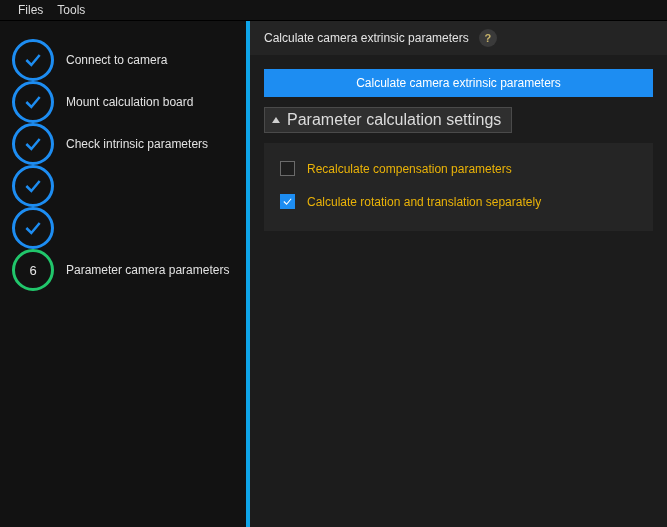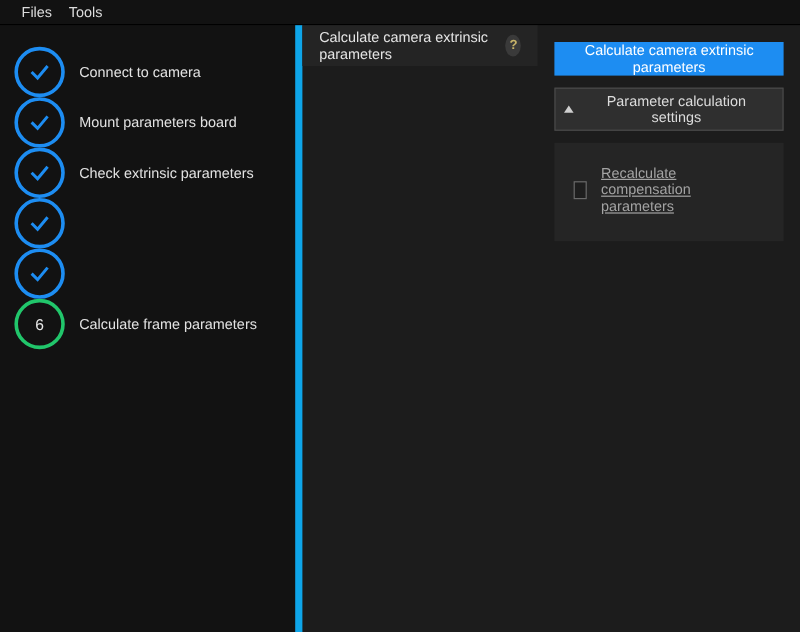--- a/index.html
+++ b/index.html
@@ -55,23 +55,23 @@
     flex: 0 0 42px;
   }
   .step.current .circle { border-color: #21c66b; }
   .step .circle svg { width: 20px; height: 20px; stroke: #1d8df2; stroke-width: 3; fill: none; }
   .step .num { color: #e8e8e8; font-size: 13px; }
   .step .label { color: #e2e2e2; }
   
   .content {
     flex: 1;
     background: #1c1c1c;
-    border-left: 6px solid #0ea5e9;
-    display: flex;
-    flex-direction: row;
+    border-left: 4px solid #0ea5e9;
+    display: flex;
+    flex-direction: column;
   }
   .header {
     height: 34px;
     background: #242424;
     display: flex;
     align-items: center;
     gap: 10px;
     padding: 0 14px;
     color: #e4e4e4;
   }
@@ -102,21 +102,21 @@
   .sec-toggle {
     align-self: flex-start;
     display: inline-flex;
     align-items: center;
     gap: 6px;
     background: #2f2f2f;
     border: 1px solid #4a4a4a;
     padding: 3px 10px 3px 6px;
     color: #dcdcdc;
     cursor: pointer;
-    font-size: 12px;
+    font-size: 16px;
   }
   .sec-toggle .chev {
     width: 10px; height: 10px;
     display: inline-flex; align-items:center; justify-content:center;
   }
   .sec-toggle .chev svg { width:10px; height:10px; fill:#cfcfcf; }
   .panel {
     background: #252525;
     padding: 18px 16px 22px 16px;
     display: flex;
@@ -135,21 +135,21 @@
     display: inline-flex;
     align-items: center;
     justify-content: center;
     cursor: pointer;
   }
   .chk.checked {
     background: #1d8df2;
     border-color: #1d8df2;
   }
   .chk.checked svg { width:11px; height:11px; stroke:#fff; stroke-width:2.5; fill:none; }
-  .check-row .txt { color: #a3a3a3; text-decoration: underline; }
+  .check-row .txt { color: #eab308; }
 </style>
 </head>
 <body>
 
 <div class="menubar">
   <span class="menu-item">Files</span>
   <span class="menu-item">Tools</span>
 </div>
 
 <div class="main">
@@ -164,30 +164,30 @@
       </span>
       <span class="label">Connect to camera</span>
     </div>
 
     <div class="step">
       <span class="circle">
         <svg viewBox="0 0 24 24">
             <polyline points="4 12 10 18 20 6"></polyline>
           </svg>
       </span>
-      <span class="label">Mount parameters board</span>
-    </div>
-
-    <div class="step">
-      <span class="circle">
-        <svg viewBox="0 0 24 24">
-            <polyline points="4 12 10 18 20 6"></polyline>
-          </svg>
-      </span>
-      <span class="label">Check extrinsic parameters</span>
+      <span class="label">Mount calculation board</span>
+    </div>
+
+    <div class="step">
+      <span class="circle">
+        <svg viewBox="0 0 24 24">
+            <polyline points="4 12 10 18 20 6"></polyline>
+          </svg>
+      </span>
+      <span class="label">Check intrinsic parameters</span>
     </div>
 
     <div class="step">
       <span class="circle">
         <svg viewBox="0 0 24 24">
             <polyline points="4 12 10 18 20 6"></polyline>
           </svg>
       </span>
     </div>
 
@@ -196,21 +196,21 @@
         <svg viewBox="0 0 24 24">
             <polyline points="4 12 10 18 20 6"></polyline>
           </svg>
       </span>
     </div>
 
     <div class="step current">
       <span class="circle">
         <span class="num">6</span>
       </span>
-      <span class="label">Calculate frame parameters</span>
+      <span class="label">Parameter camera parameters</span>
     </div>
 
   </div>
 
   <div class="content">
 
     <div class="header">
       <span>Calculate camera extrinsic parameters</span>
       <span class="help-badge">?</span>
     </div>
@@ -228,18 +228,26 @@
         <span>Parameter calculation settings</span>
       </button>
 
       <div class="panel">
 
         <div class="check-row">
           <span class="chk"></span>
           <span class="txt">Recalculate compensation parameters</span>
         </div>
 
+        <div class="check-row">
+          <span class="chk checked">
+            <svg viewBox="0 0 24 24">
+                <polyline points="4 12 10 18 20 6"></polyline>
+              </svg>
+          </span>
+          <span class="txt">Calculate rotation and translation separately</span>
+        </div>
 
       </div>
 
     </div>
   </div>
 </div>
 
 </body></html>

